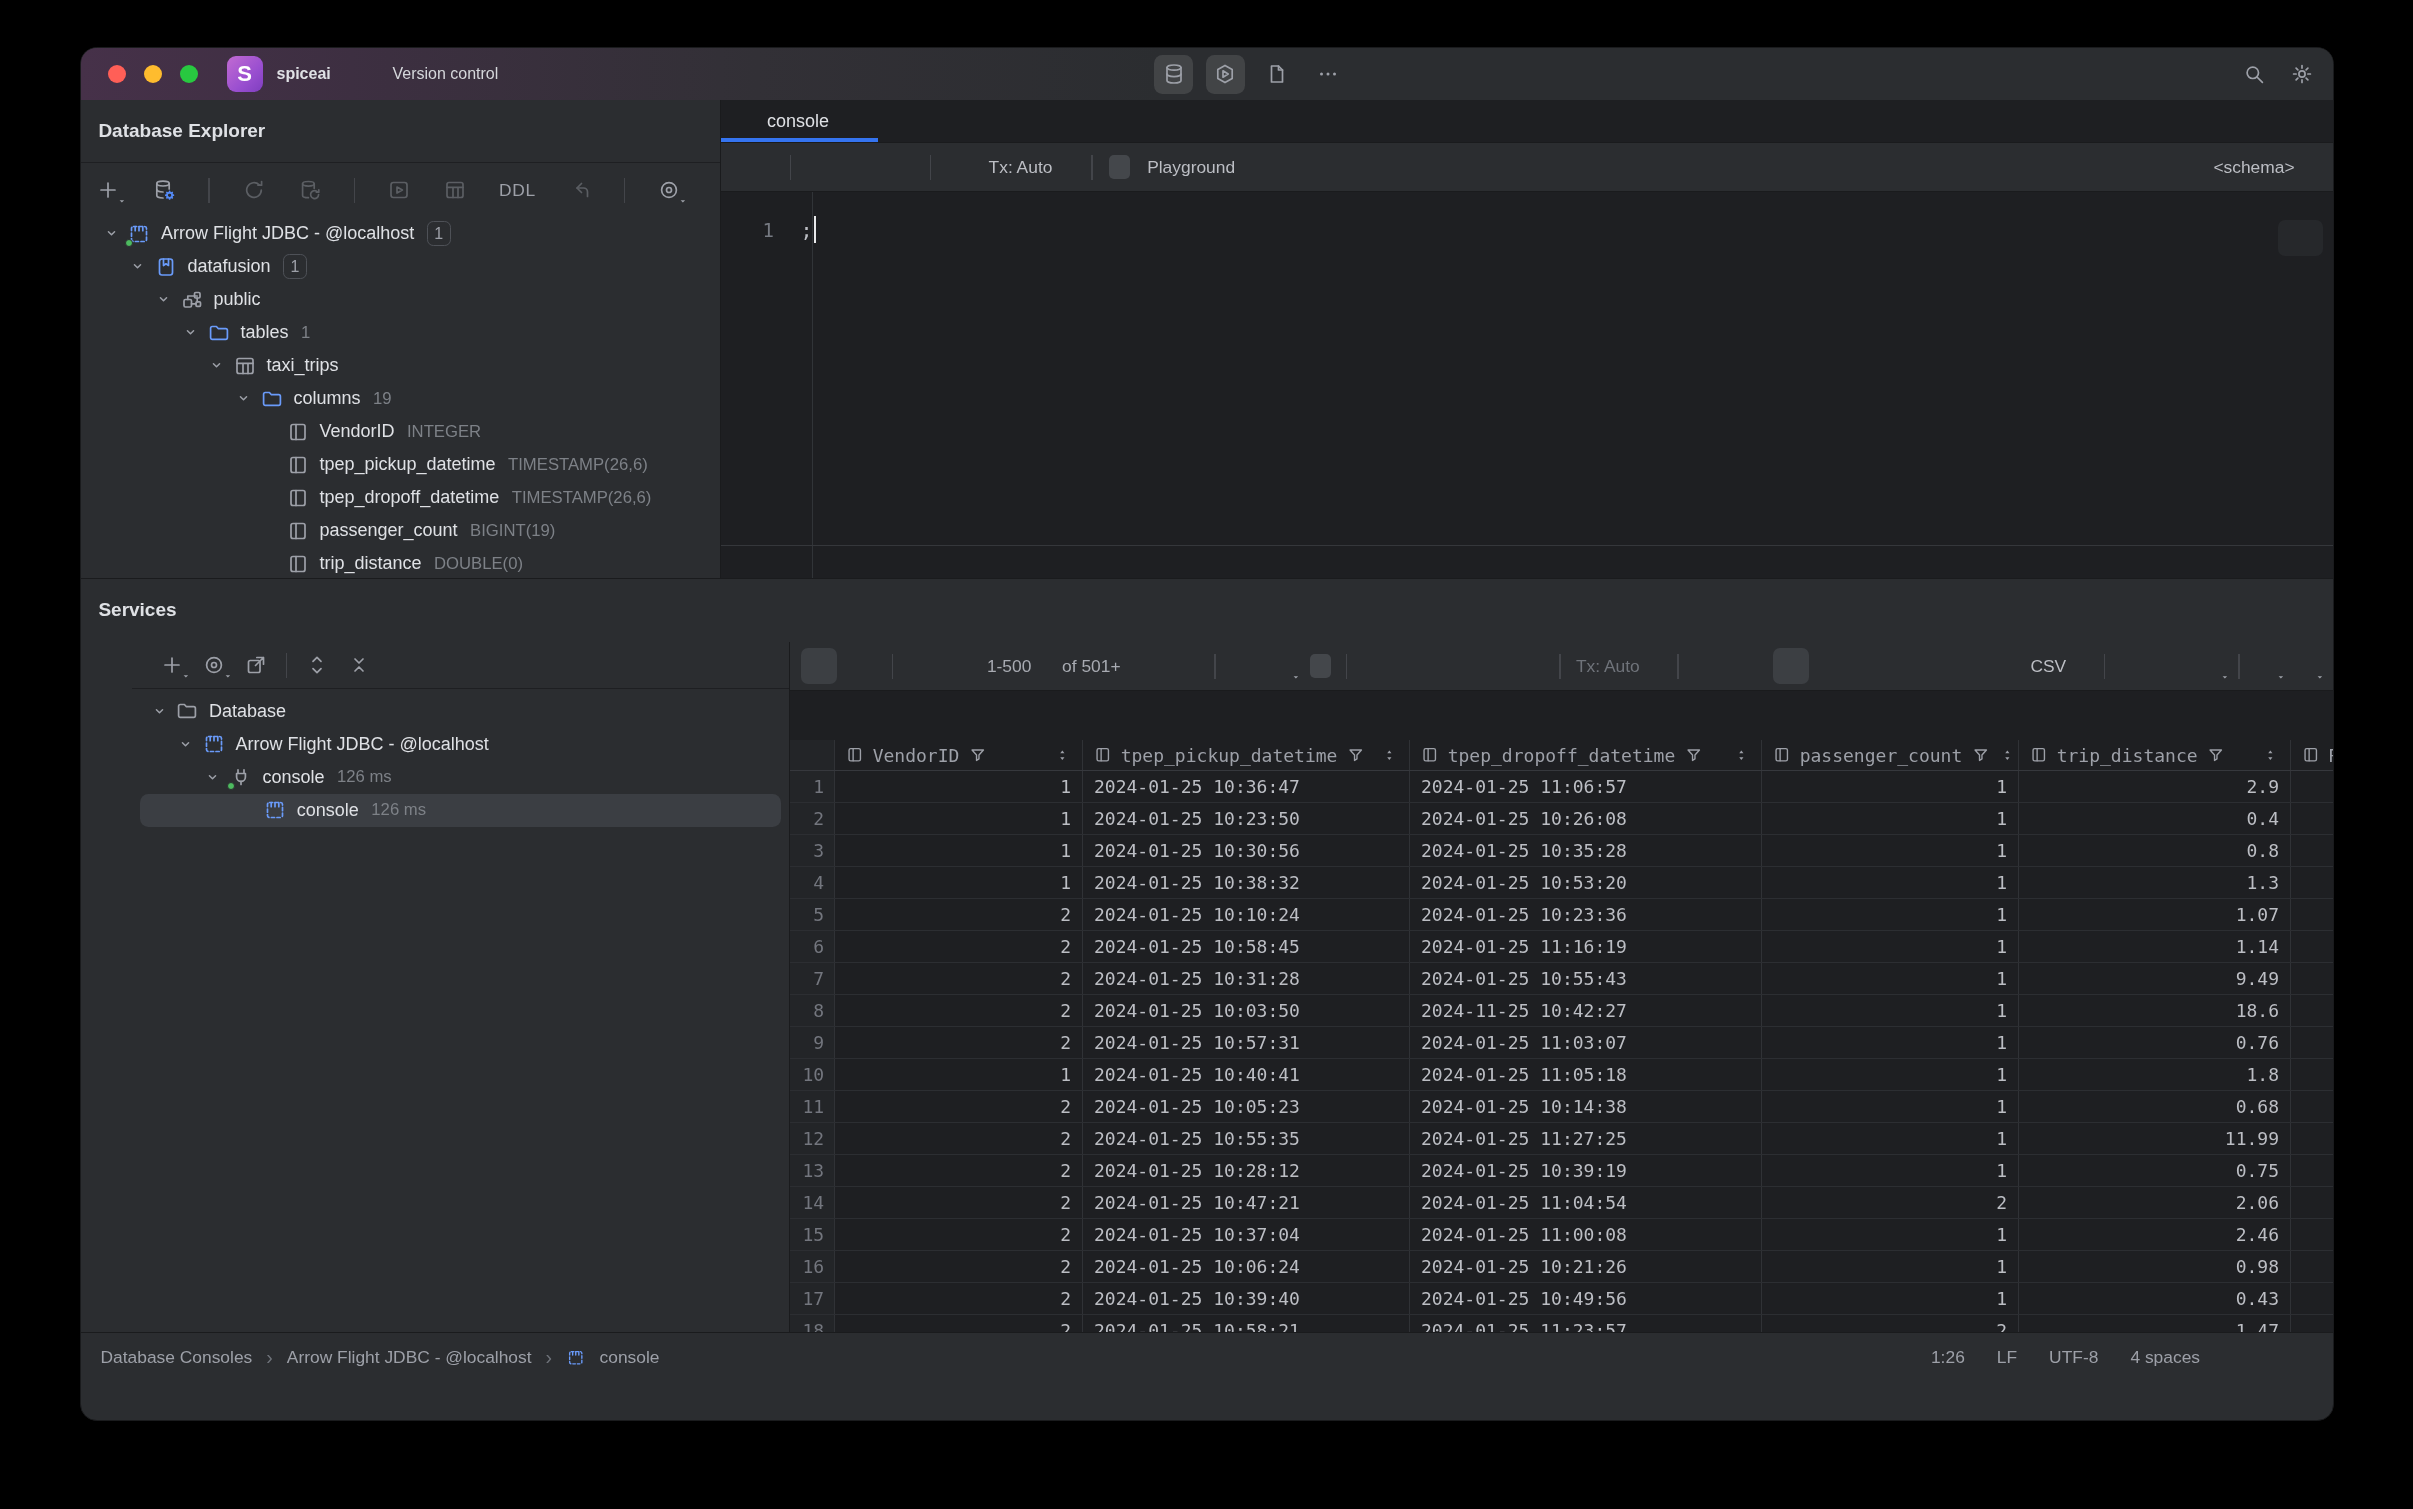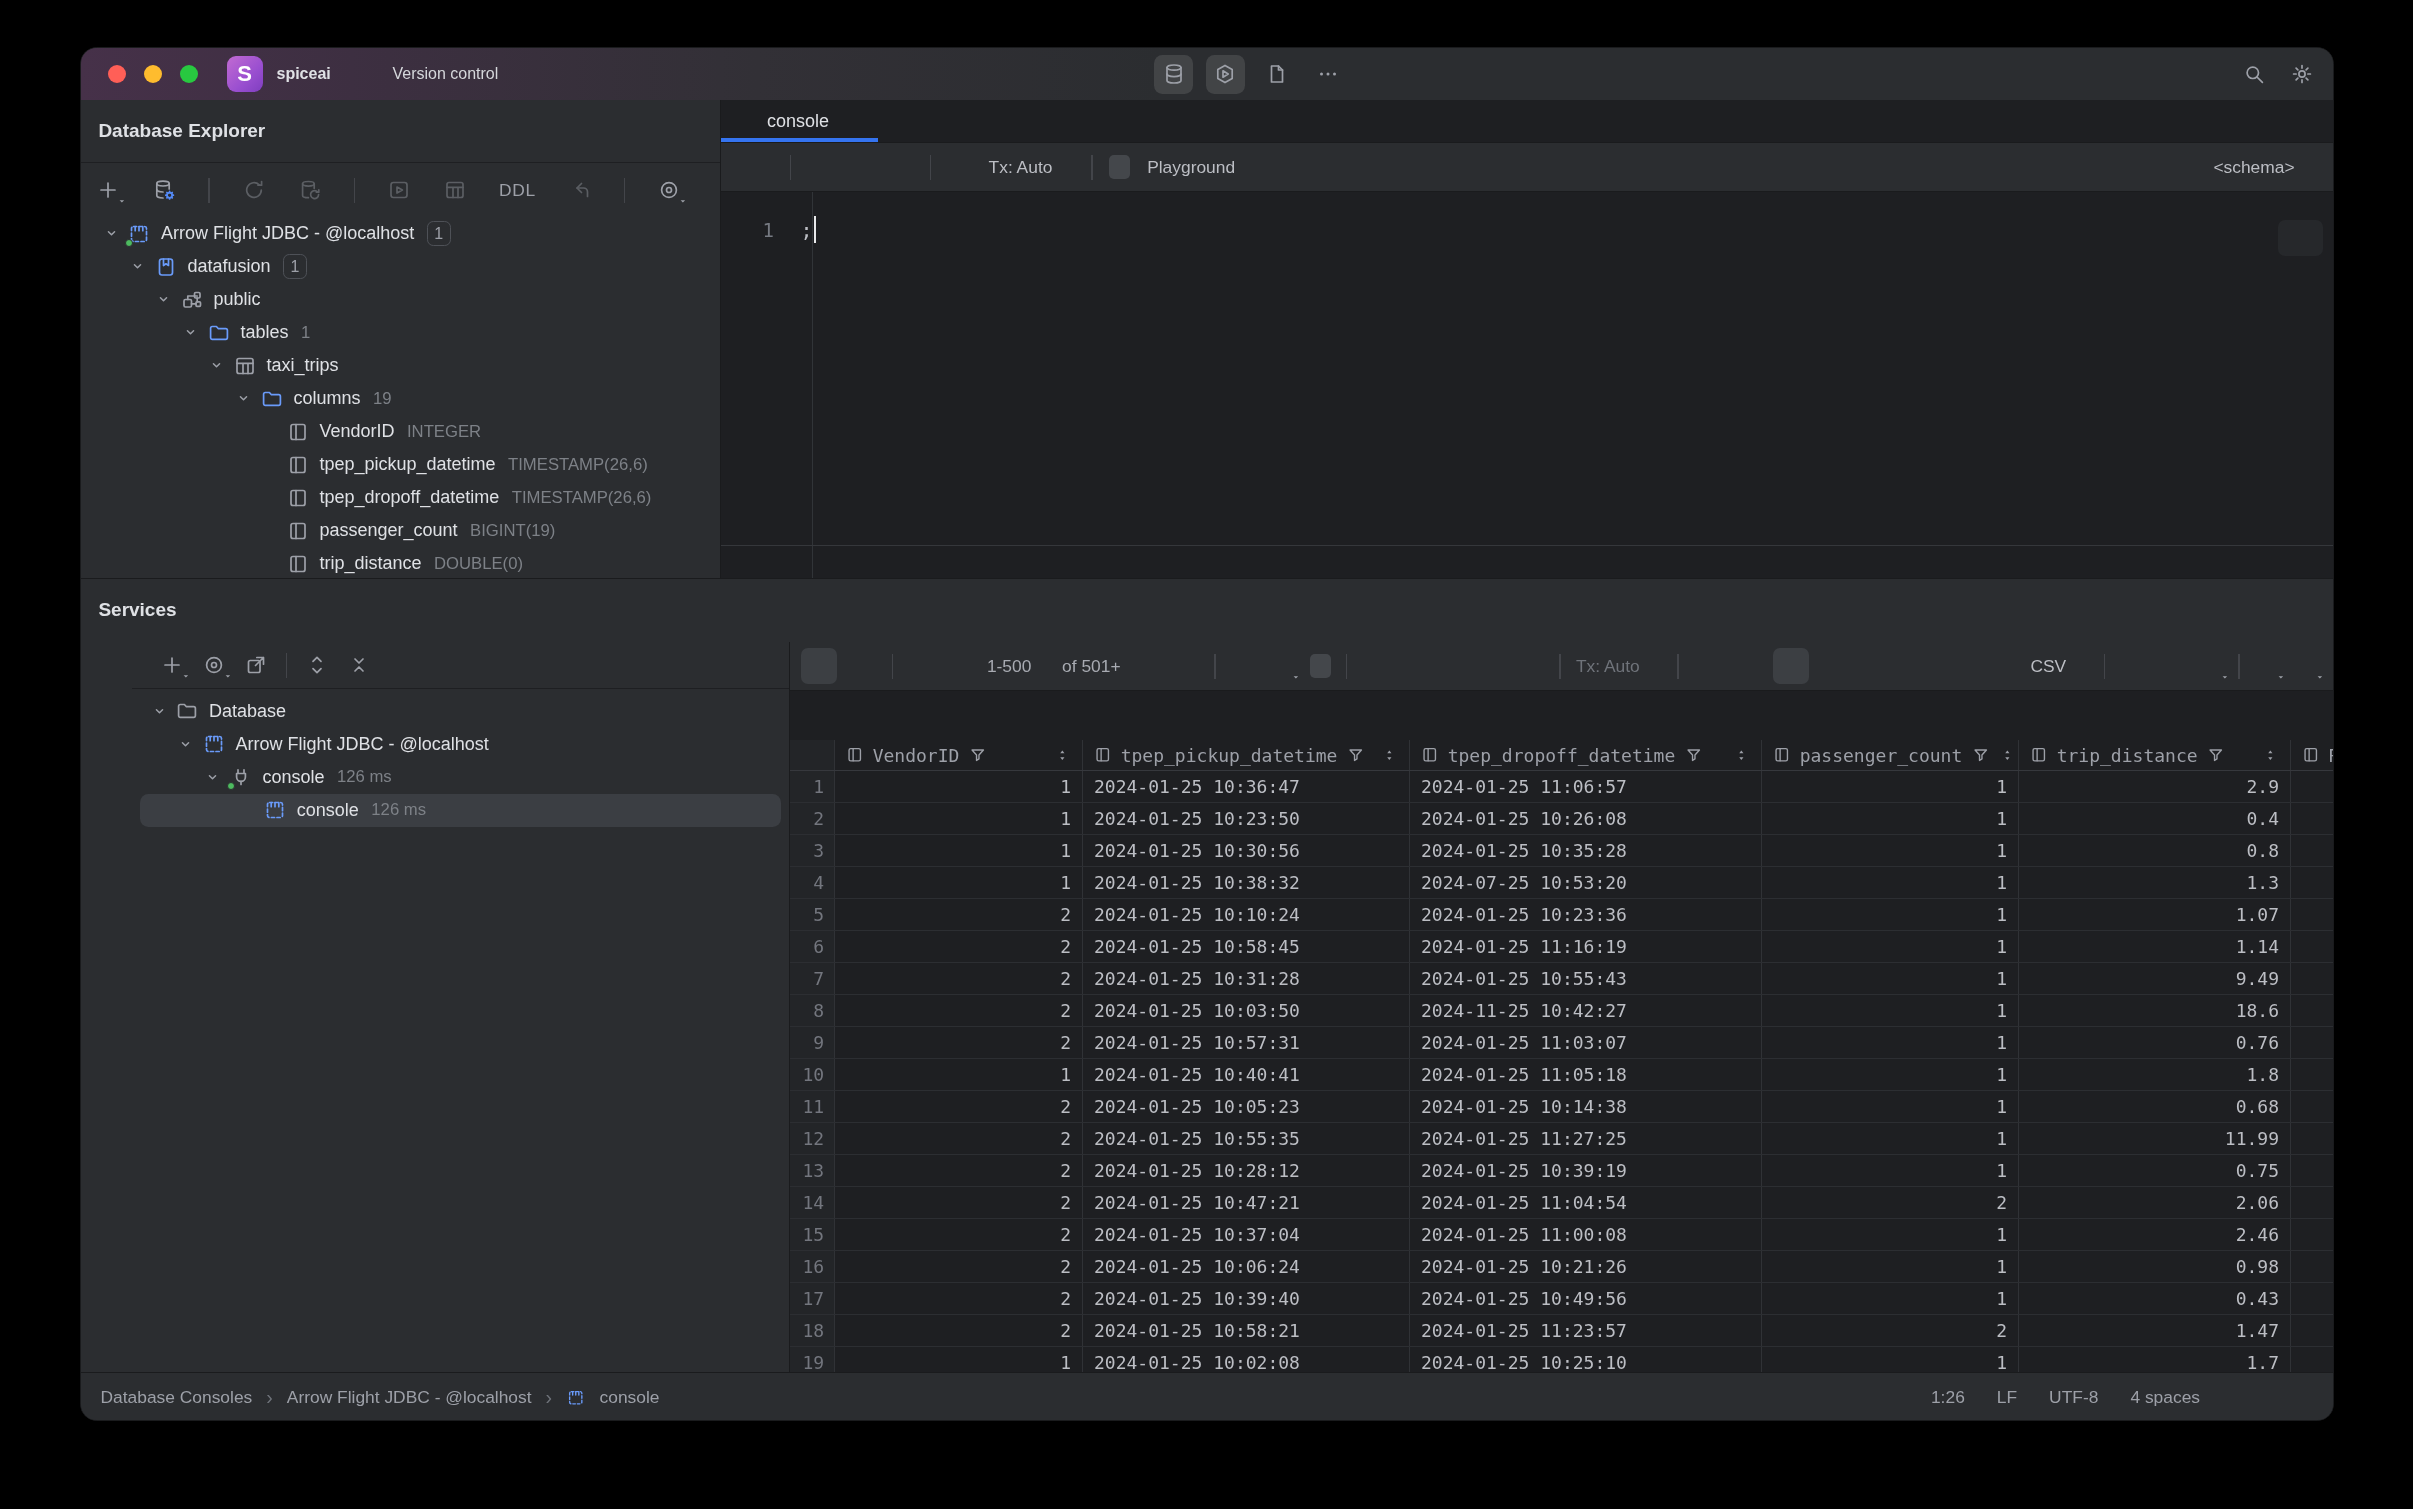--- a/index.html
+++ b/index.html
@@ -107,21 +107,21 @@
   .grid { position:absolute; left:0; top:98px; right:0; bottom:0; font-family:"DejaVu Sans Mono", monospace; }
   .g-head { display:grid; grid-template-columns:45px 248px 327px 352px 257px 272px 43px; height:31px; border-bottom:0.7px solid #36383d; color:#9da0a8; font-size:18px; }
   .g-head .hc { display:flex; align-items:center; gap:8.4px; padding:0 11px 0 9.8px; border-right:0.7px solid #303236; overflow:hidden; white-space:nowrap; }
   .g-head .hc .sort { margin-left:auto; }
   .g-body .grow-line { display:grid; grid-template-columns:45px 248px 327px 352px 257px 272px 43px; height:32px; border-bottom:0.7px solid #2c2e32; color:#bcbec4; font-size:18px; }
   .gc { display:flex; align-items:center; padding:0 11px; border-right:0.7px solid #303236; white-space:nowrap; overflow:hidden; }
   .gc.num { justify-content:flex-end; }
   .gc.idx { color:#73767e; justify-content:flex-end; padding-right:9.8px; background:#232528; }
 
   
-  .statusbar { position:absolute; left:0; top:1324px; width:100%; height:50px; background:#2b2d30; border-top:0.7px solid #1a1b1d; display:flex; align-items:center; padding:0 21px 0 19.5px; color:#9da0a8; font-size:17.4px; }
+  .statusbar { position:absolute; left:0; top:1284px; width:100%; height:50px; background:#2b2d30; border-top:0.7px solid #1a1b1d; display:flex; align-items:center; padding:0 21px 0 19.5px; color:#9da0a8; font-size:17.4px; }
   .crumbs { display:flex; align-items:center; gap:14px; }
   .crumb-sep { color:#6f737a; font-size:19.5px; }
   .sb-right { margin-left:auto; display:flex; align-items:center; gap:32px; }
 </style>
 </head>
 <body>
 
 <div class="stage">
   <div class="window">
 
@@ -695,21 +695,21 @@
               <div class="gc">2024-01-25 10:30:56</div>
               <div class="gc">2024-01-25 10:35:28</div>
               <div class="gc num">1</div>
               <div class="gc num">0.8</div>
               <div class="gc"></div>
             </div>
             <div class="grow-line">
               <div class="gc idx">4</div>
               <div class="gc num">1</div>
               <div class="gc">2024-01-25 10:38:32</div>
-              <div class="gc">2024-07-25 10:53:20</div>
+              <div class="gc">2024-01-25 10:53:20</div>
               <div class="gc num">1</div>
               <div class="gc num">1.3</div>
               <div class="gc"></div>
             </div>
             <div class="grow-line">
               <div class="gc idx">5</div>
               <div class="gc num">2</div>
               <div class="gc">2024-01-25 10:10:24</div>
               <div class="gc">2024-01-25 10:23:36</div>
               <div class="gc num">1</div>

